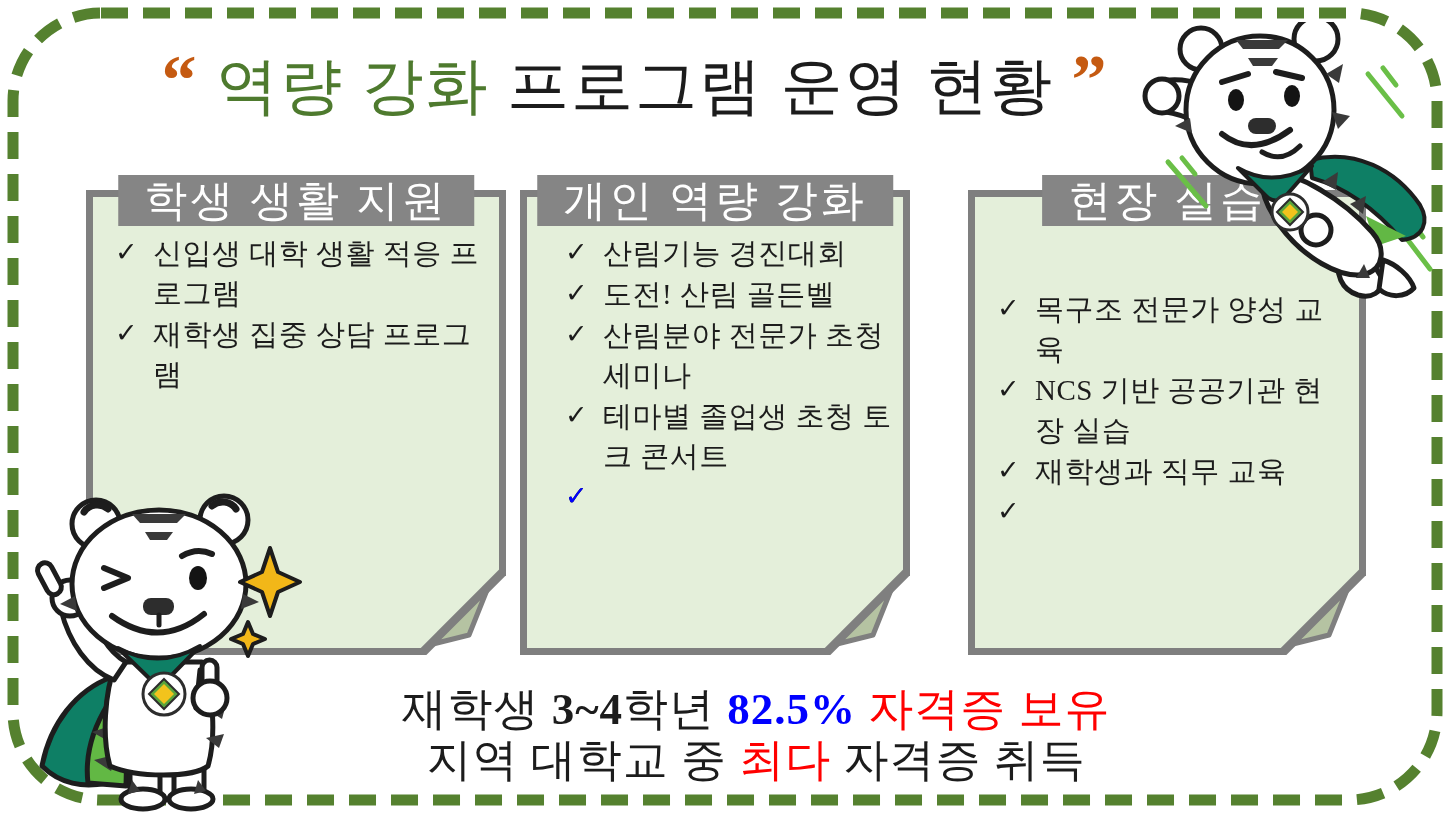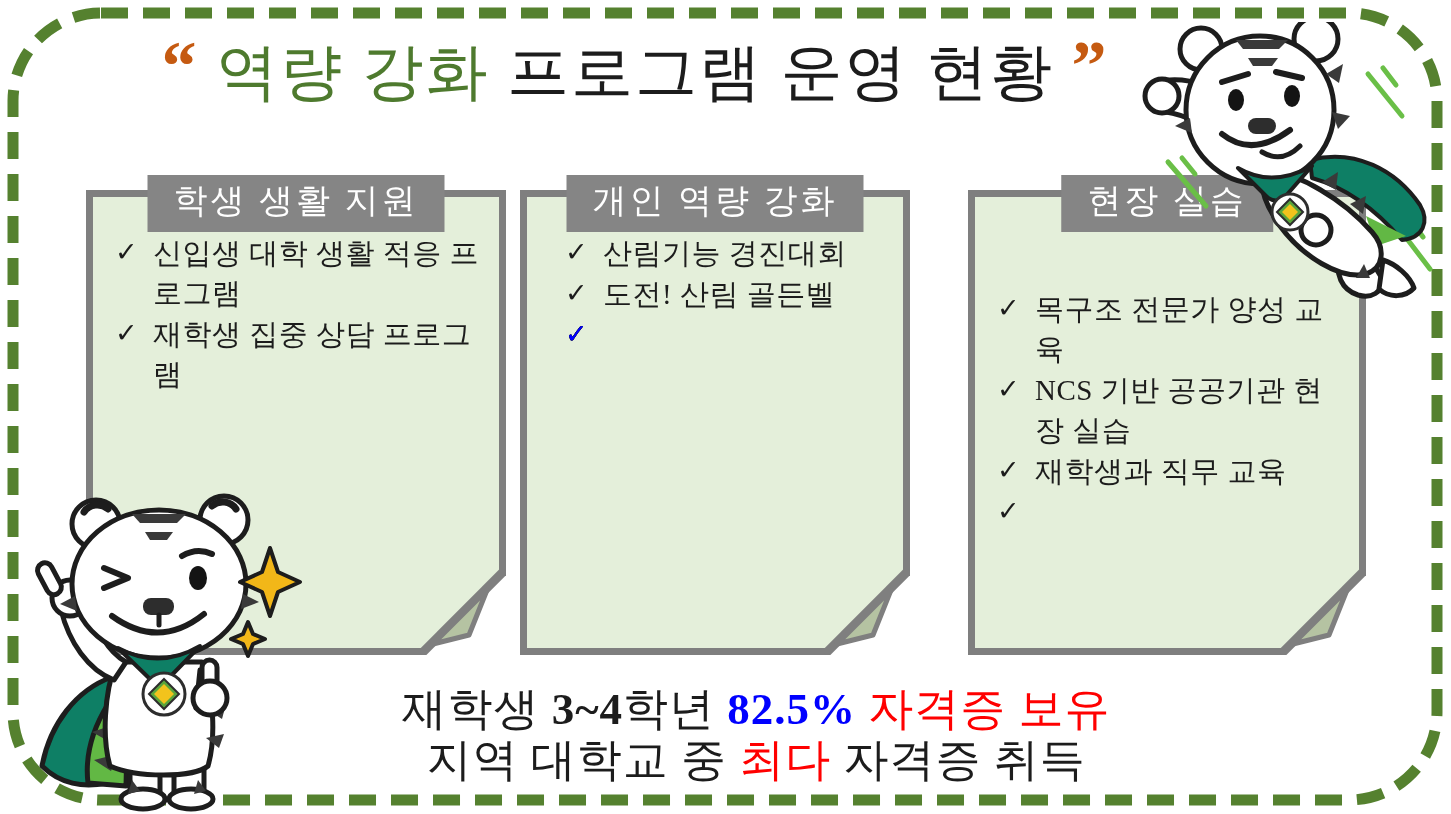--- a/index.html
+++ b/index.html
@@ -7,38 +7,38 @@
     width:1451px;height:814px;position:relative;overflow:hidden;
     background:#ffffff;
     font-family:"Liberation Serif","DejaVu Serif",serif;
   }
   .stage{position:absolute;inset:0;}
   
   .dash-border{position:absolute;left:0;top:0;z-index:1;}
   .dash-border rect{fill:none;stroke:var(--border_green);stroke-width:11;stroke-dasharray:27 15;}
   
   .title{
-    position:absolute;top:30px;left:110px;width:1050px;z-index:2;
+    position:absolute;top:44px;left:110px;width:1050px;z-index:2;
     text-align:center;font-size:62px;letter-spacing:2px;color:var(--text_black);
     white-space:nowrap;
   }
   .title .quote{color:var(--quote_orange);font-weight:bold;font-size:70px;position:relative;top:-4px;}
   .title .green{color:var(--title_green);}
   
   .card{
     position:absolute;z-index:2;box-sizing:border-box;
     background:var(--box_bg);border:7px solid var(--box_border);
   }
   #card-0{left:86px;top:190px;width:420px;height:465px;}
   #card-1{left:520px;top:190px;width:390px;height:465px;padding-left:16px;}
   #card-2{left:968px;top:190px;width:398px;height:465px;}
   .card-header{
     position:absolute;top:-22px;left:50%;transform:translateX(-50%);
     background:var(--header_bg);color:var(--header_text);
-    font-size:34px;line-height:51px;height:57px;padding:0 26px;
+    font-size:43px;line-height:51px;height:51px;padding:0 26px;
     letter-spacing:3px;white-space:nowrap;
   }
   .items{list-style:none;margin:0;padding:36px 8px 0 18px;}
   #card-2 .items{padding-top:92px;}
   .item{
     position:relative;padding-left:42px;margin:0 0 1px 0;
     font-size:29px;line-height:1.38;color:var(--text_black);letter-spacing:0.5px;
   }
   .item .check{position:absolute;left:4px;top:1px;font-size:27px;}
   .item.blue{color:var(--blue);}
@@ -95,22 +95,22 @@
       <line class="fold-line" x1="1" y1="85" x2="85" y2="1"></line>
       <polygon class="flap" points="13,75 67,21 49,66"></polygon>
     </svg>
   </div>
 
   <div class="card" id="card-1">
     <div class="card-header">개인 역량 강화</div>
     <ul class="items">
         <li class="item"><span class="check">✓</span><span>산림기능 경진대회</span></li>
         <li class="item"><span class="check">✓</span><span>도전! 산림 골든벨</span></li>
-        <li class="item"><span class="check">✓</span></li>
-        <li class="item"><span class="check">✓</span></li>
+        <li class="item"><span class="check">✓</span><span>산림분야 전문가 초청 세미나</span></li>
+        <li class="item"><span class="check">✓</span><span>테마별 졸업생 초청 토크 콘서트</span></li>
         <li class="item"><span class="check">✓</span></li>
         <li class="item blue"><span class="check">✓</span></li>
       </ul>
     <svg class="dogear" viewBox="0 0 86 86">
       <polygon class="cut" points="86,2 86,86 2,86"></polygon>
       <line class="fold-line" x1="1" y1="85" x2="85" y2="1"></line>
       <polygon class="flap" points="13,75 67,21 49,66"></polygon>
     </svg>
   </div>
 

